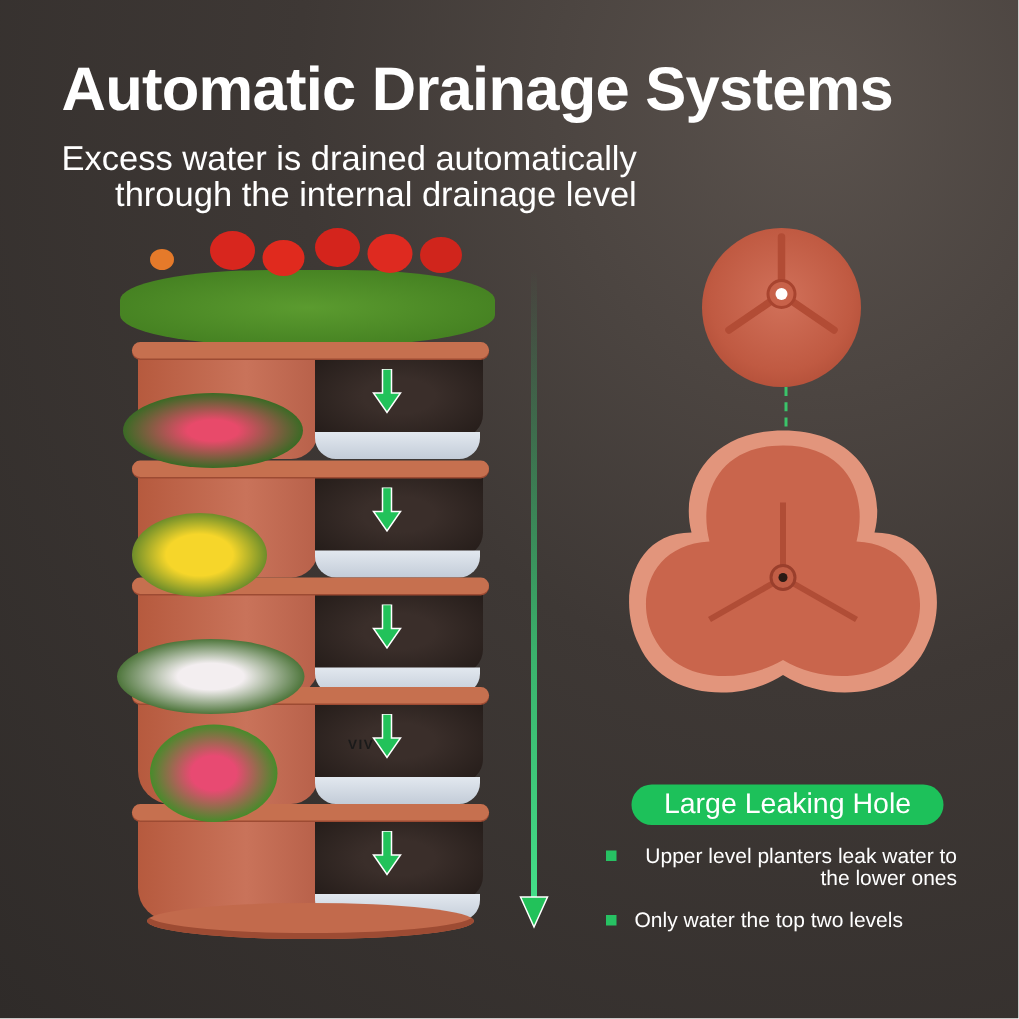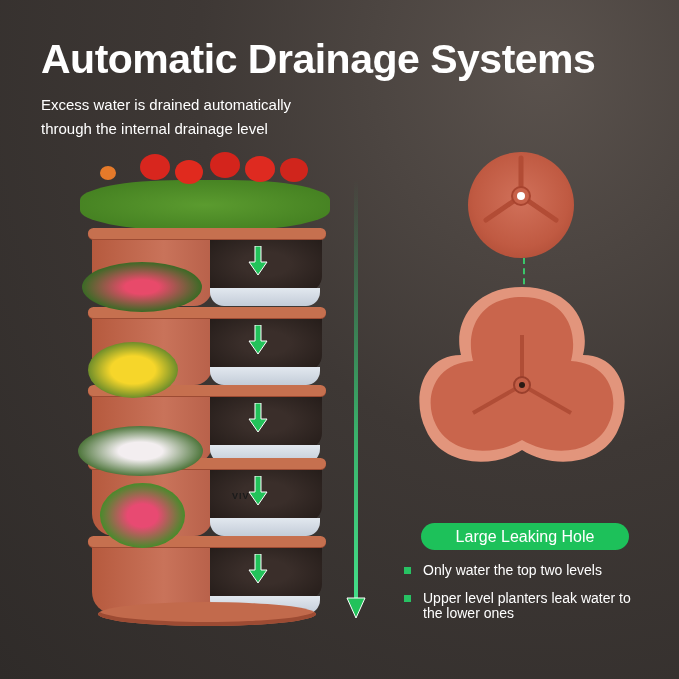--- a/index.html
+++ b/index.html
@@ -1,20 +1,20 @@
 <!DOCTYPE html>
 <html><head>
 <meta charset="utf-8">
 <style>
   html,body{margin:0;padding:0;}
   body{width:679px;height:679px;overflow:hidden;font-family:"Liberation Sans",sans-serif;}
   .canvas{position:relative;width:679px;height:679px;
-    background:radial-gradient(ellipse at 80% 10%, #5a524d 0%, #3e3835 45%, #2f2b29 100%);}
+    background:radial-gradient(ellipse at 80% 10%, #5a524d 0%, #3e3835 45%, #2f2b29 100%);text-align:right;}
   .title{position:absolute;left:41px;top:36px;color:#fff;font-size:41px;font-weight:700;letter-spacing:-0.5px;white-space:nowrap;}
-  .subtitle{position:absolute;left:41px;top:93px;color:#fff;font-size:15px;line-height:24px;font-weight:400;}
+  .subtitle{position:absolute;left:41px;top:93px;color:#fff;font-size:23px;line-height:24px;font-weight:400;}
 
   
   .tower{position:absolute;left:70px;top:150px;width:260px;height:490px;}
   .pot{position:absolute;left:22px;width:230px;height:78px;}
   .pot .left{position:absolute;left:0;top:8px;width:120px;height:70px;
     background:linear-gradient(90deg,#b65a3e,#c9735a 60%,#b8614a);border-radius:0 0 18px 22px;}
   .pot .right{position:absolute;left:118px;top:8px;width:112px;height:56px;
     background:radial-gradient(#3a2e2a 30%, #231b18);border-radius:0 0 16px 0;}
   .pot .water{position:absolute;left:118px;top:60px;width:110px;height:18px;
     background:linear-gradient(#e2e8ef,#c3ccd8);border-radius:0 0 14px 14px;}
@@ -26,21 +26,21 @@
 
   .long-arrow{position:absolute;left:346px;top:180px;width:20px;height:440px;}
 
   
   .top-pot{position:absolute;left:468px;top:152px;width:106px;height:106px;border-radius:50%;
     background:radial-gradient(circle at 50% 45%, #d1715a 0%, #c05a42 60%, #a5442f 100%);}
   .tri-pot{position:absolute;left:413px;top:285px;width:218px;height:195px;}
   .dash{position:absolute;left:523px;top:258px;width:0;height:128px;border-left:2px dashed #3bc46a;}
 
   .badge{position:absolute;left:421px;top:523px;width:208px;height:27px;background:#1dc15a;border-radius:14px;
-    color:#fff;font-size:16px;display:flex;align-items:center;justify-content:center;}
+    color:#fff;font-size:19px;display:flex;align-items:center;justify-content:center;}
   .bullets{position:absolute;left:403px;top:563px;width:270px;}
   .bullet{display:flex;align-items:flex-start;color:#fff;font-size:14px;line-height:15px;margin-bottom:13px;}
   .bullet .sq{width:7px;height:7px;background:#27c263;margin:4px 12px 0 1px;flex:none;}
 </style>
 </head>
 <body>
 
 <div class="canvas">
   <div class="title">Automatic Drainage Systems</div>
   <div class="subtitle">
@@ -149,20 +149,20 @@
         </g>
       <circle cx="109" cy="100" r="8" fill="#c25e46" stroke="#9a3f2c" stroke-width="2"></circle>
       <circle cx="109" cy="100" r="3" fill="#2a1a14"></circle>
     </svg>
   </div>
 
   <div class="badge">Large Leaking Hole</div>
   <div class="bullets">
     <div class="bullet">
       <span class="sq"></span>
-      <span>Only water the top two levels</span>
+      <span style="max-width:215px;">Upper level planters leak water to the lower ones</span>
     </div>
     <div class="bullet">
       <span class="sq"></span>
-      <span style="max-width:215px;">Upper level planters leak water to the lower ones</span>
+      <span>Only water the top two levels</span>
     </div>
   </div>
 </div>
 
 </body></html>

